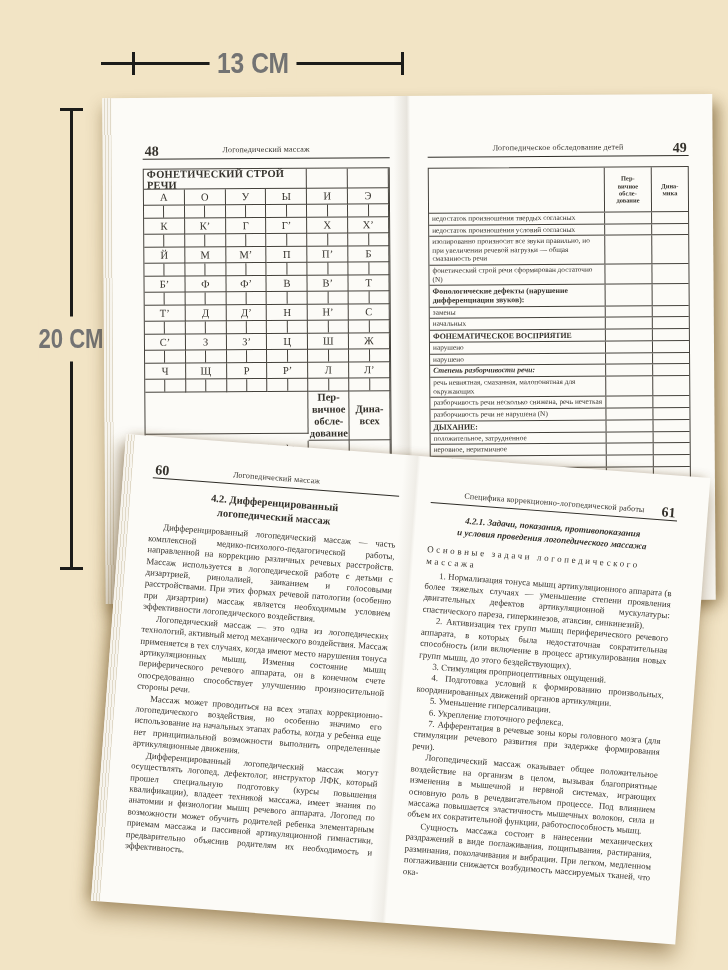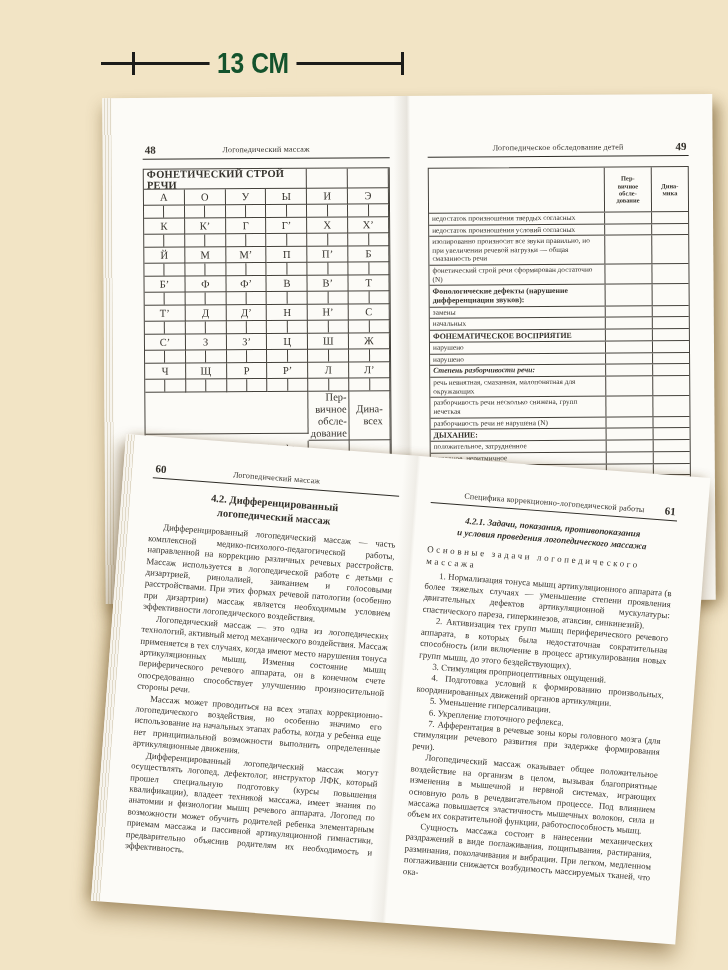--- a/index.html
+++ b/index.html
@@ -1,20 +1,20 @@
 <!DOCTYPE html>
 <html><head>
 <meta charset="utf-8">
 <style>
   html,body{margin:0;padding:0;}
   body{width:728px;height:970px;background:#f2e4c5;font-family:"Liberation Serif","DejaVu Serif",serif;overflow:hidden;}
   .stage{position:relative;width:728px;height:970px;overflow:hidden;}
 
   
-  .dim{position:absolute;color:#14532d;font-family:"Liberation Sans","DejaVu Sans",sans-serif;font-weight:bold;z-index:0;padding-left:31px;}
+  .dim{position:absolute;color:#737373;font-family:"Liberation Sans","DejaVu Sans",sans-serif;font-weight:bold;z-index:0;padding-left:31px;}
   .dim-h{left:101px;top:46px;width:272px;height:36px;}
   .dim-h .line{position:absolute;left:0;right:0;top:16px;height:3px;background:#1c1c1a;}
   .dim-h .tick{position:absolute;top:6px;width:3px;height:23px;background:#1c1c1a;}
   .dim-h .tick.t-right{right:0;}
   .dim-h .lbl{position:absolute;left:50%;top:1px;transform:translateX(-50%) scaleX(.82);background:#f2e4c5;padding:0 9px;font-size:30px;line-height:32px;white-space:nowrap;}
   .dim-v{left:31px;top:108px;width:48px;height:462px;}
   .dim-v .line{position:absolute;top:0;bottom:0;left:50%;width:3px;margin-left:-1px;background:#1c1c1a;}
   .dim-v .tick{position:absolute;left:50%;margin-left:-11px;width:23px;height:3px;background:#1c1c1a;}
   .dim-v .tick.t-bottom{bottom:0;}
   .dim-v .lbl{position:absolute;top:50%;left:50%;transform:translate(-50%,-50%) scaleX(.82);background:#f2e4c5;padding:7px 0;font-size:27px;white-space:nowrap;}
@@ -28,34 +28,34 @@
   .spread::before{content:'';position:absolute;left:0;top:0;bottom:0;width:9px;
     background:repeating-linear-gradient(90deg,#f6f3ec 0 2px,#ddd5c2 2px 3px);opacity:.9;}
   .spine{position:absolute;top:0;bottom:0;left:50%;width:28px;margin-left:-14px;
     background:linear-gradient(90deg,rgba(110,95,70,0) 0%,rgba(110,95,70,.15) 48%,rgba(255,255,255,0) 60%);}
   .spread.front .spine{background:linear-gradient(90deg,rgba(110,95,70,0) 0%,rgba(110,95,70,.09) 48%,rgba(255,255,255,0) 60%);}
   .page{position:relative;width:50%;box-sizing:border-box;}
 
   
   .phead{position:relative;height:15px;border-bottom:1.5px solid #2e2c27;margin-bottom:9px;}
   .phead .ptitle{position:absolute;left:0;right:0;text-align:center;font-size:8px;letter-spacing:.2px;top:2px;}
-  .phead .pnum{position:absolute;top:0;font-size:11px;font-weight:bold;}
+  .phead .pnum{position:absolute;top:0;font-size:14px;font-weight:bold;}
   .pnum.left{left:2px;} .pnum.right{right:2px;}
 
   
   .p48{padding:46px 18px 0 40px;}
   .ftable{display:grid;grid-template-columns:repeat(6,1fr);border:1.5px solid #45423c;margin-top:3px;}
   .ftable > div{border-right:1px solid #45423c;border-bottom:1px solid #45423c;box-sizing:border-box;
     font-size:10.5px;display:flex;align-items:center;justify-content:center;}
   .ft-title{grid-column:span 4;font-weight:bold;font-size:10px;justify-content:flex-start !important;padding-left:3px;height:20px;letter-spacing:.2px;}
   .ft-cell{height:20px;}
   .ft-letter{height:16px;}
   .ft-tick{height:13px;background:linear-gradient(#45423c,#45423c) center/1px 100% no-repeat;}
   .ft-wide{grid-column:span 4;height:42px;}
-  .ft-h{font-size:6.4px;font-weight:normal;line-height:1.15;text-align:right;white-space:pre-line;}
+  .ft-h{font-size:6.4px;font-weight:bold;line-height:1.15;text-align:center;white-space:pre-line;}
   .ft-foot{grid-column:span 4;height:16px;font-size:8px;justify-content:flex-end !important;padding-right:4px;}
   .ft-fc{height:16px;}
 
   
   .p49{padding:46px 24px 0 20px;}
   .etable{border:1.5px solid #45423c;margin-top:10px;}
   .erow{display:flex;border-bottom:1px solid #45423c;}
   .erow:last-child{border-bottom:none;}
   .ec1{flex:1;font-size:7.3px;line-height:1.18;padding:1px 3px;border-right:1px solid #45423c;}
   .ec2{width:46px;border-right:1px solid #45423c;}
@@ -82,20 +82,26 @@
 
 <div class="stage">
 
   <div class="dim dim-h">
     <div class="line"></div>
     <div class="tick"></div>
     <div class="tick t-right"></div>
     <span class="lbl">13 СМ</span>
   </div>
 
+  <div class="dim dim-v">
+    <div class="line"></div>
+    <div class="tick"></div>
+    <div class="tick t-bottom"></div>
+    <span class="lbl">20 СМ</span>
+  </div>
 
   <div class="spread back">
     <div class="page p48">
       <div class="phead">
         <span class="pnum left">48</span>
         <span class="ptitle">Логопедический массаж</span>
       </div>
       <div class="ftable">
         <div class="ft-title">ФОНЕТИЧЕСКИЙ СТРОЙ РЕЧИ</div>
         <div class="ft-cell"></div>
@@ -287,21 +293,21 @@
             <div class="ec3"></div>
           </div>
 
           <div class="erow">
             <div class="ec1">речь невнятная, смазанная, малопонятная для окружающих</div>
             <div class="ec2"></div>
             <div class="ec3"></div>
           </div>
 
           <div class="erow">
-            <div class="ec1">разборчивость речи несколько снижена, групп нечеткая</div>
+            <div class="ec1">разборчивость речи несколько снижена, речь нечеткая</div>
             <div class="ec2"></div>
             <div class="ec3"></div>
           </div>
 
           <div class="erow">
             <div class="ec1">разборчивость речи не нарушена (N)</div>
             <div class="ec2"></div>
             <div class="ec3"></div>
           </div>
 

